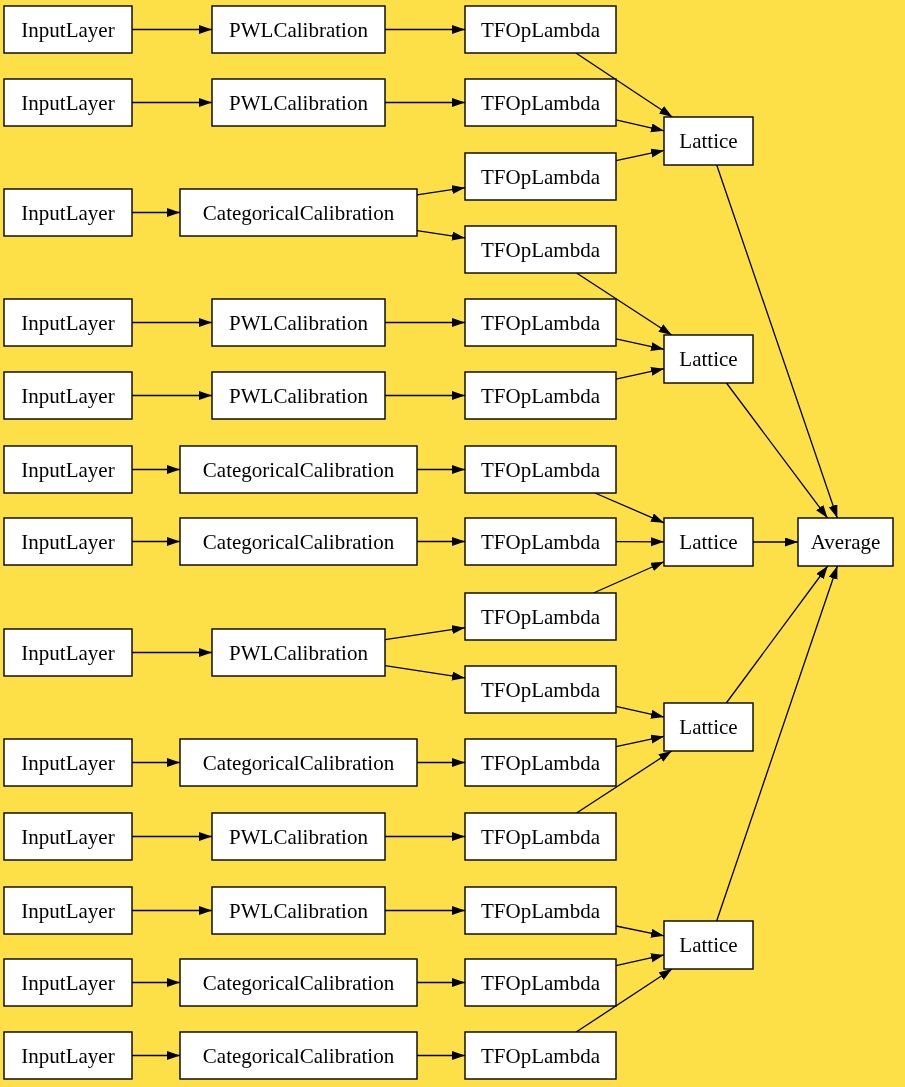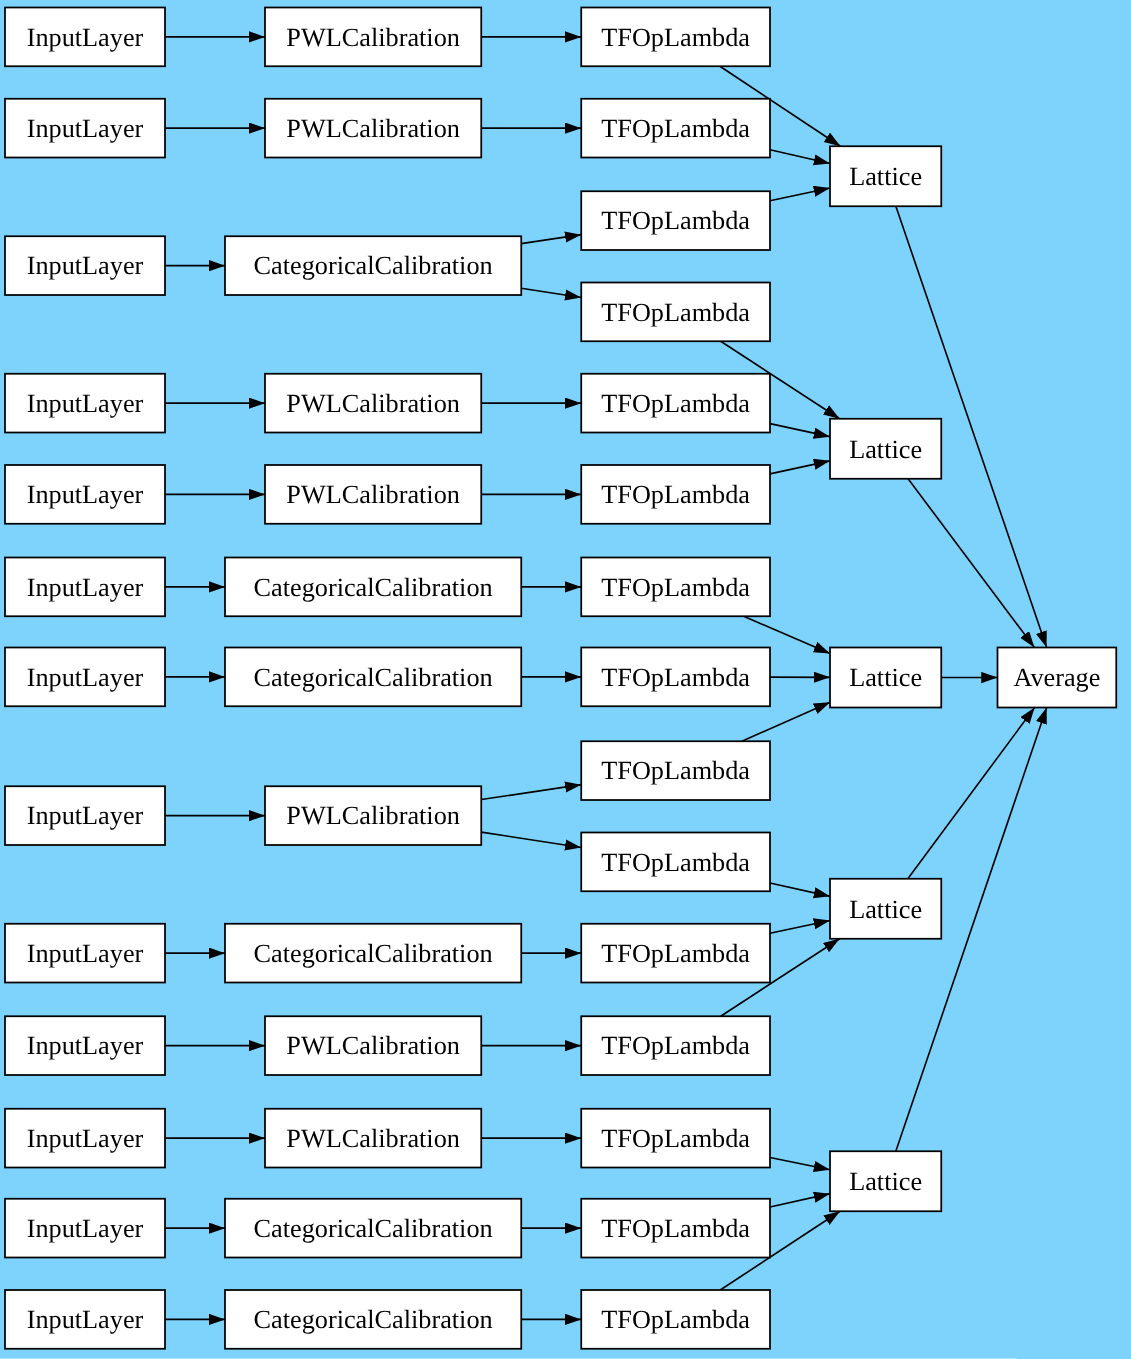--- a/index.html
+++ b/index.html
@@ -4,21 +4,21 @@
 <style>
   html, body {
     margin: 0;
     padding: 0;
     background: #ffffff;
   }
   .diagram-wrap {
     width: 905px;
     height: 1087px;
     position: relative;
-    background: #7dd3fc;
+    background: #fde047;
   }
   svg {
     display: block;
     font-family: "Liberation Serif", "DejaVu Serif", serif;
   }
   .node-rect {
     fill: #ffffff;
     stroke: #000000;
     stroke-width: 1.4;
   }

